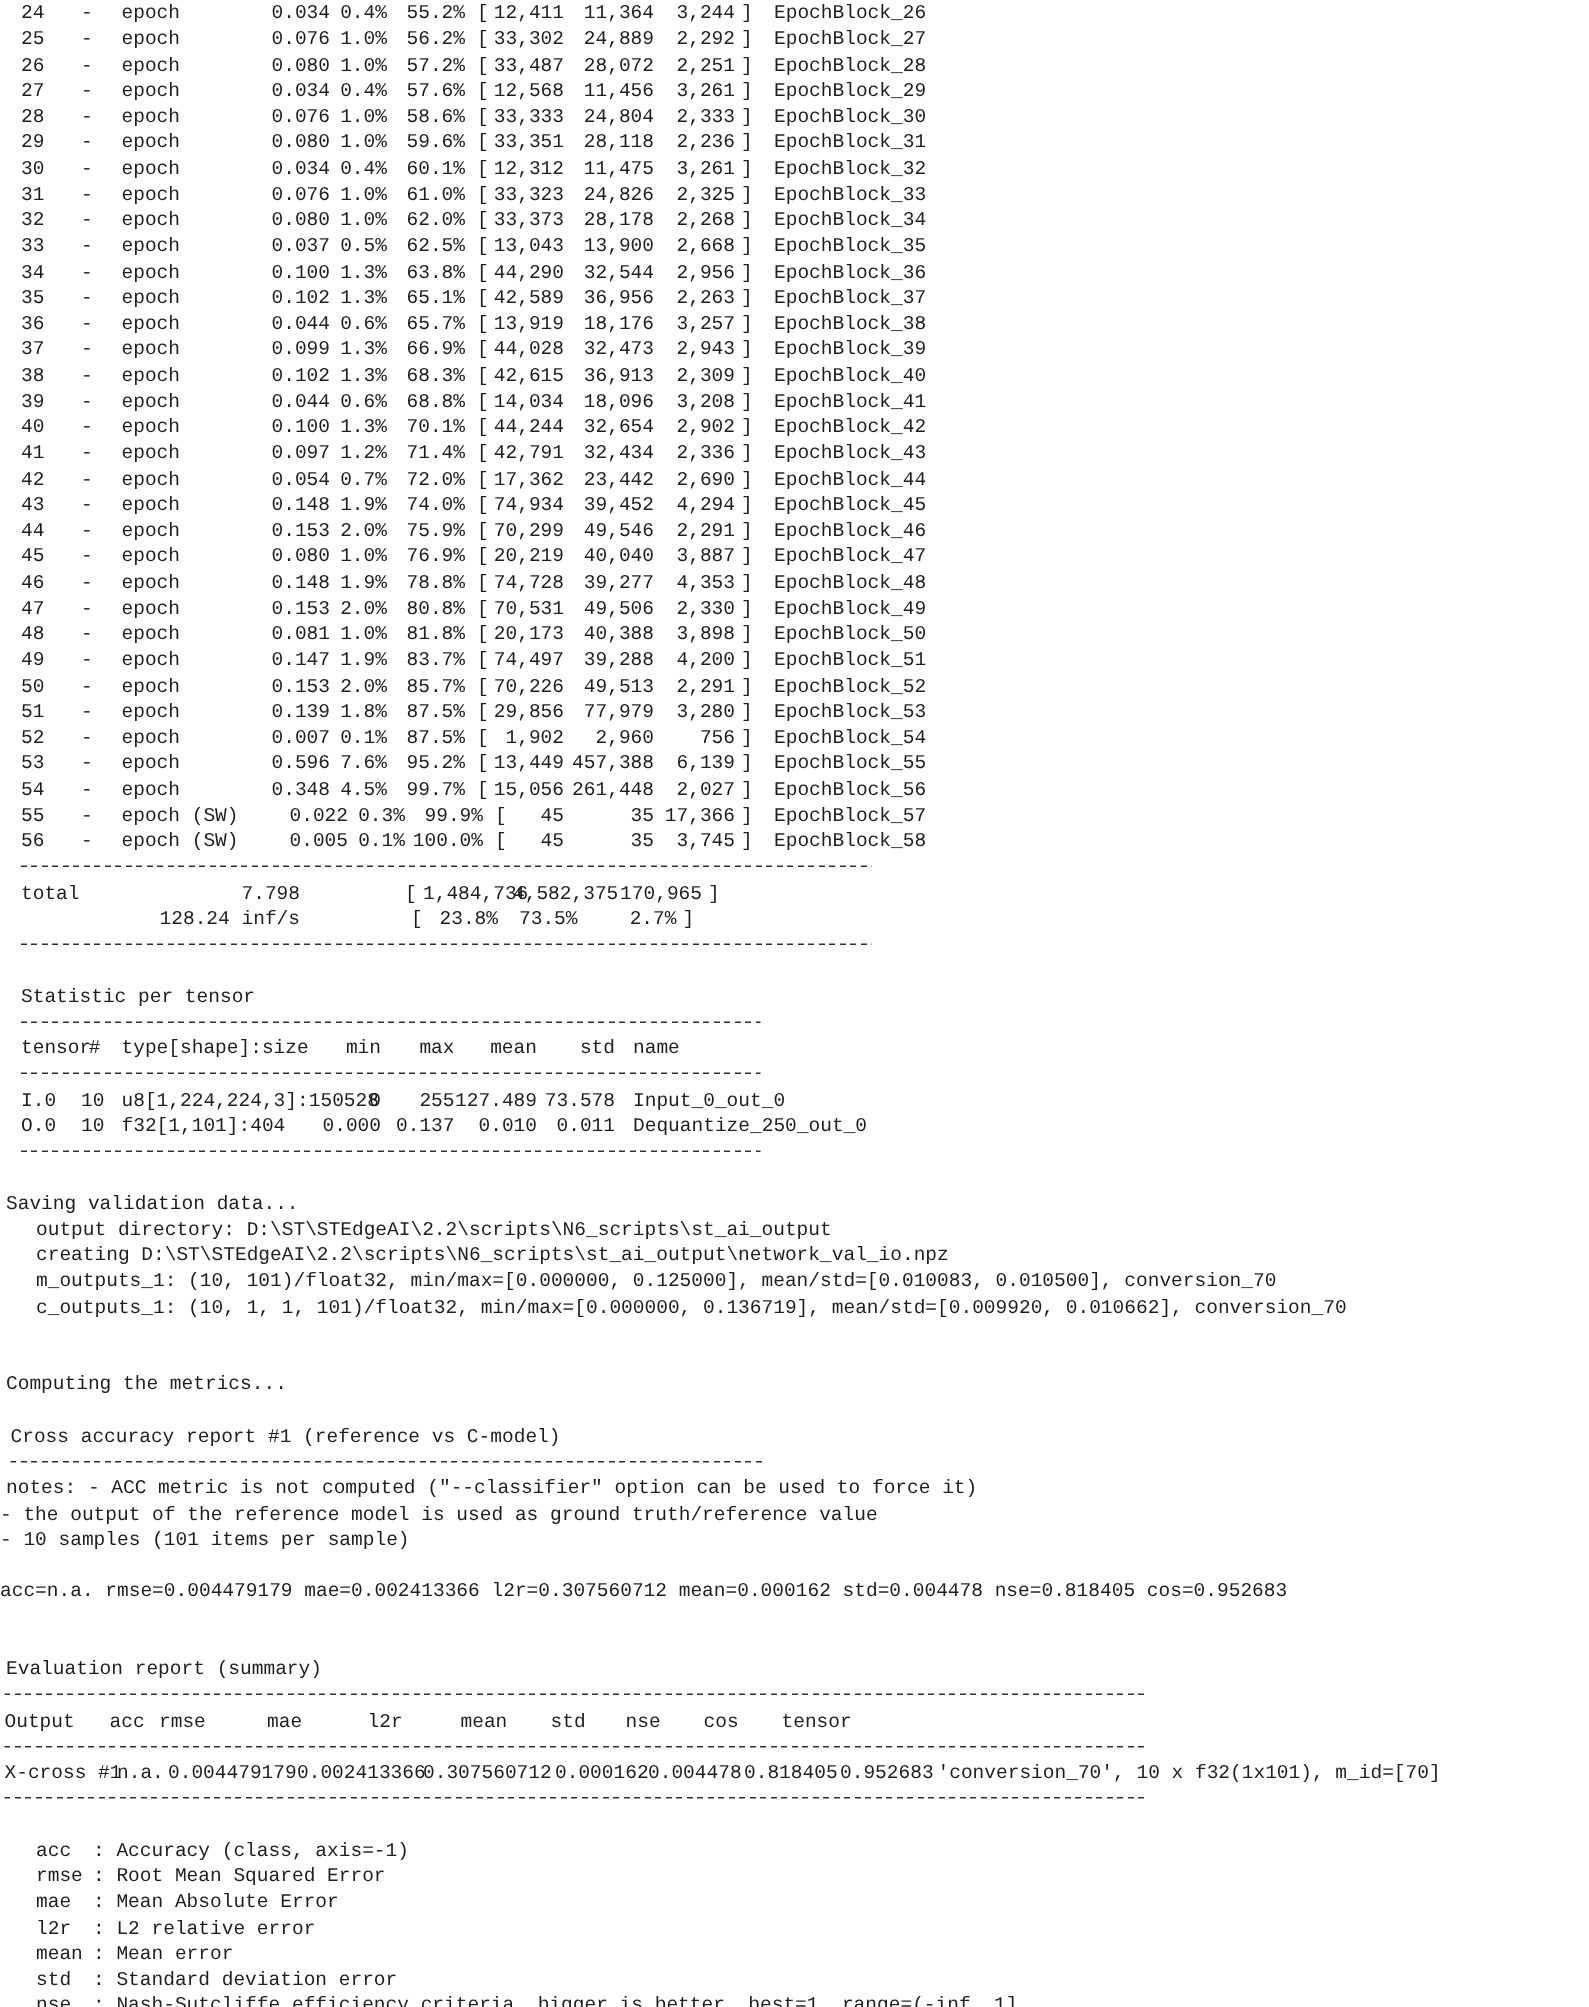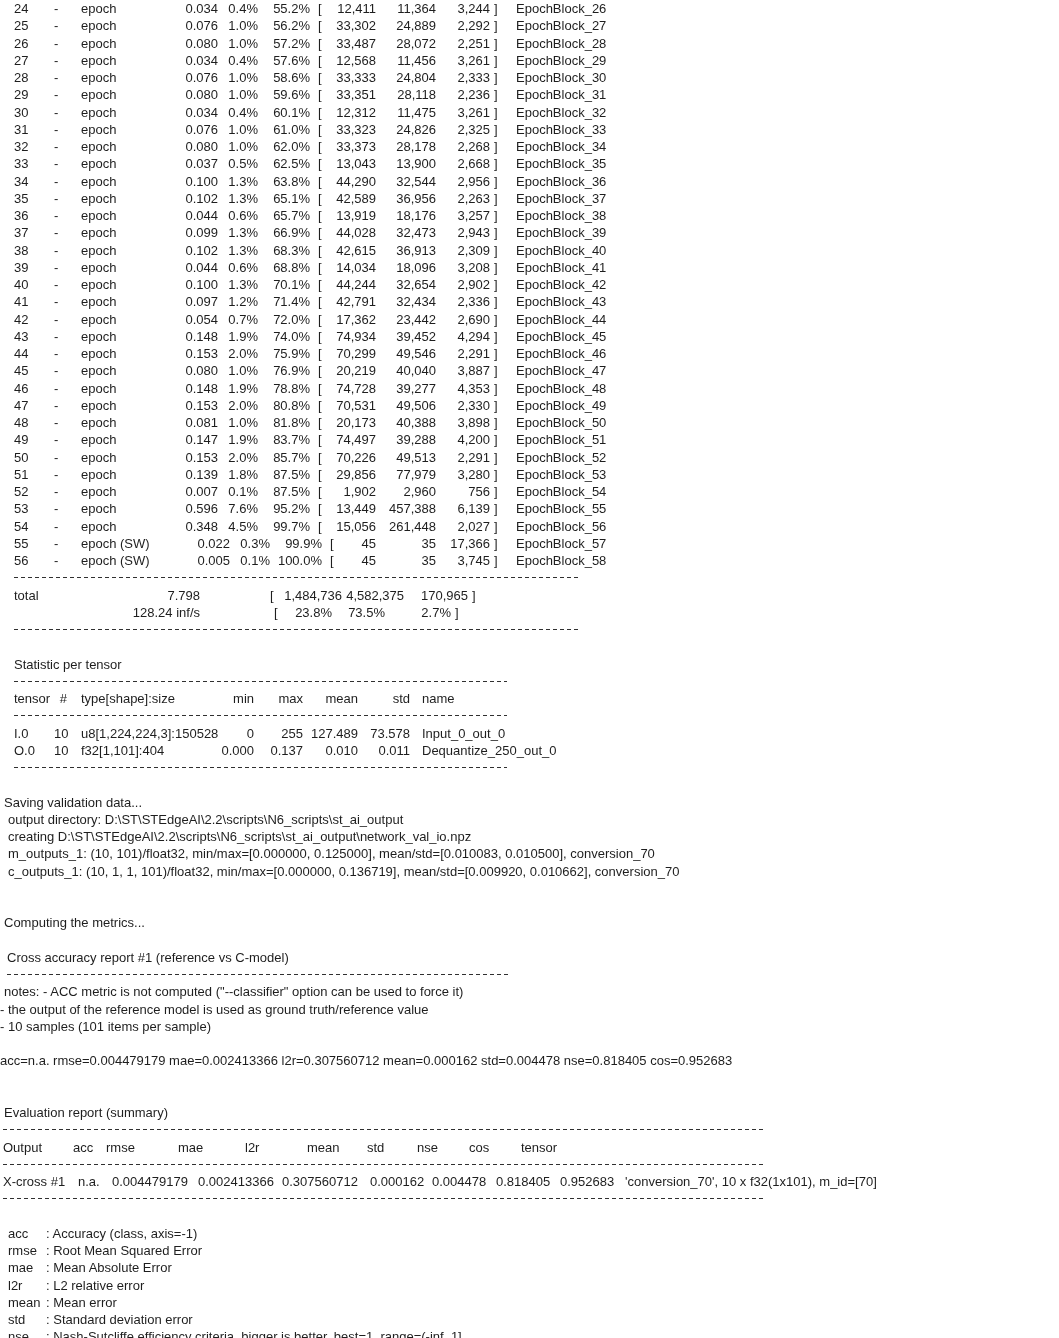--- a/index.html
+++ b/index.html
@@ -1,19 +1,19 @@
 <!DOCTYPE html>
 <html><head>
 <meta charset="utf-8">
 <style>
   html,body{margin:0;padding:0;background:#fff;}
   .page{position:relative;width:1036px;height:1338px;overflow:hidden;background:#ffffff;
-        font-family:Liberation Sans, sans-serif;font-size:13px;color:#1e1e1e;}
+        font-family:Liberation Mono, monospace;font-size:13px;color:#1e1e1e;}
   .line{height:17.25px;line-height:17.25px;white-space:nowrap;}
-  .r{text-align:right;}.x5{padding-left:4px}.x7{padding-left:7px}.x8{padding-left:8px}
+  .r{text-align:right;}.x5{padding-left:4px}.x7{padding-left:7px}.x8{padding-left:24px}
   .x12{}.x14{padding-left:14px}.x33{}
 
   
   .sep{position:relative;}
   .sep::before{content:"";position:absolute;top:8px;height:1px;
      background:repeating-linear-gradient(90deg,#303030 0 4px,transparent 4px 7px);}
   .sep-a::before{left:14px;width:567px;}
   .sep-b::before{left:14px;width:493px;}
   .sep-c::before{left:7px;width:503px;}
   .sep-d::before{left:3px;width:762px;}

